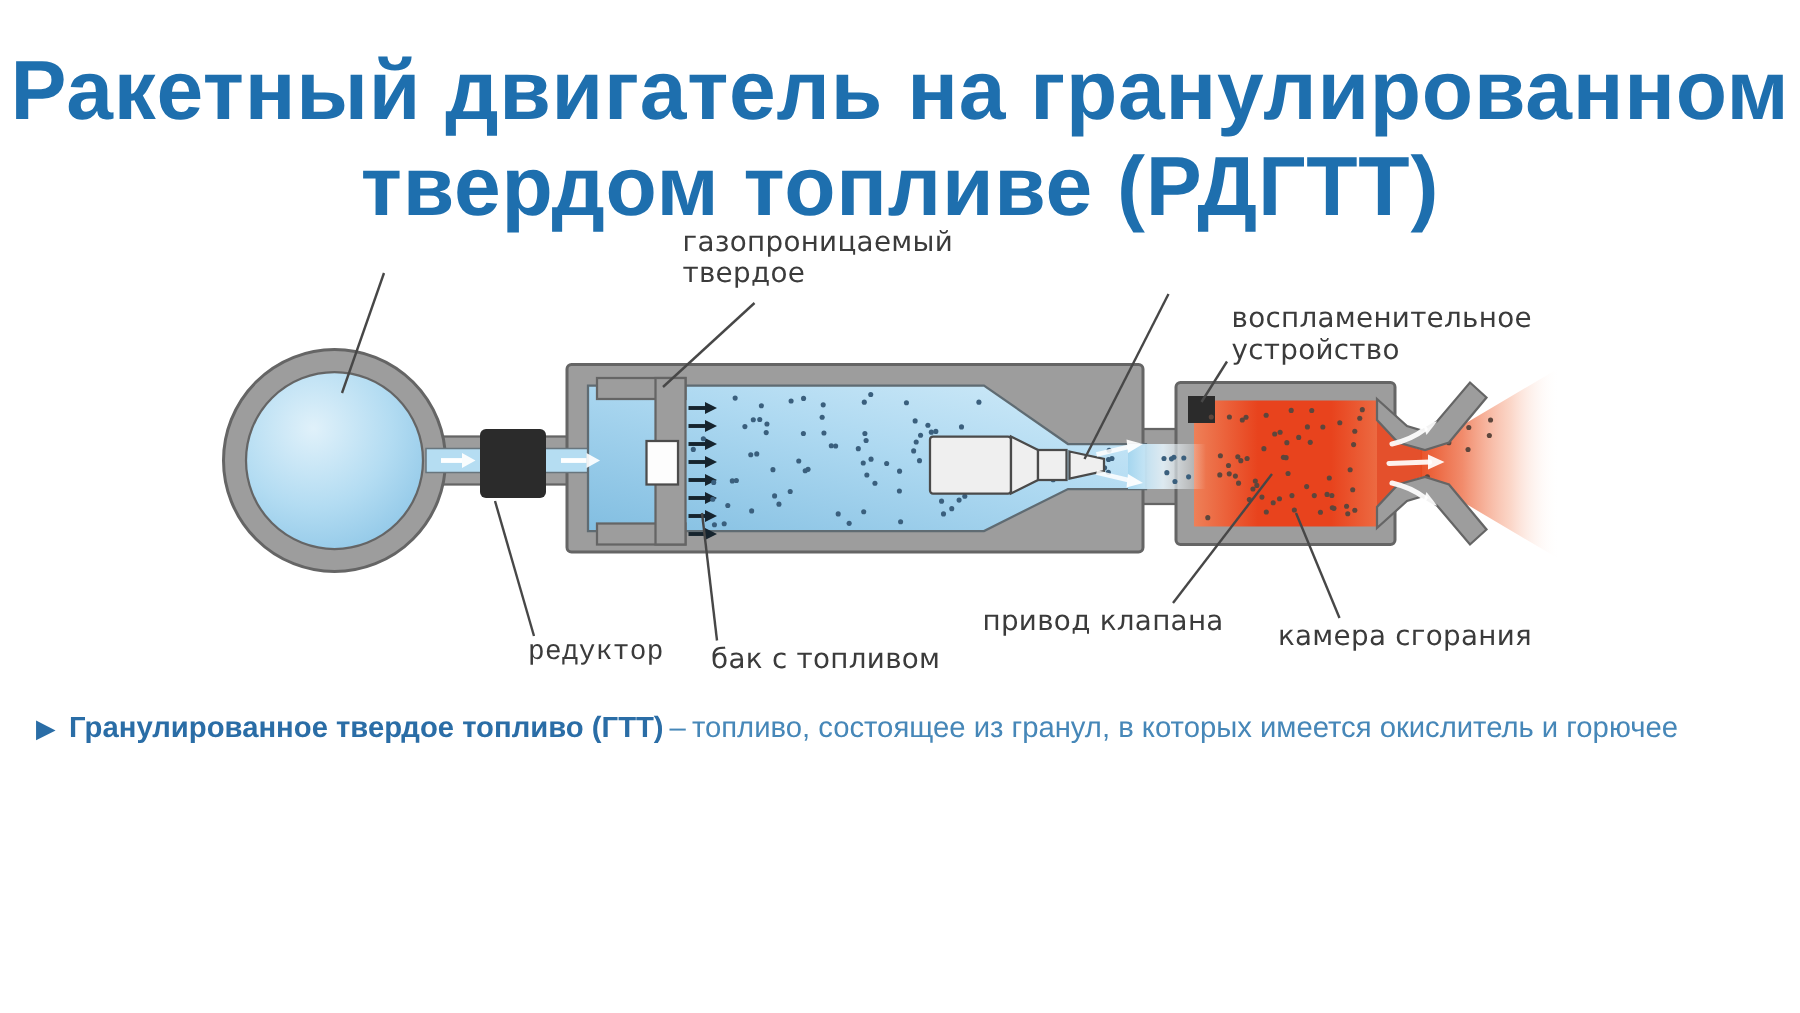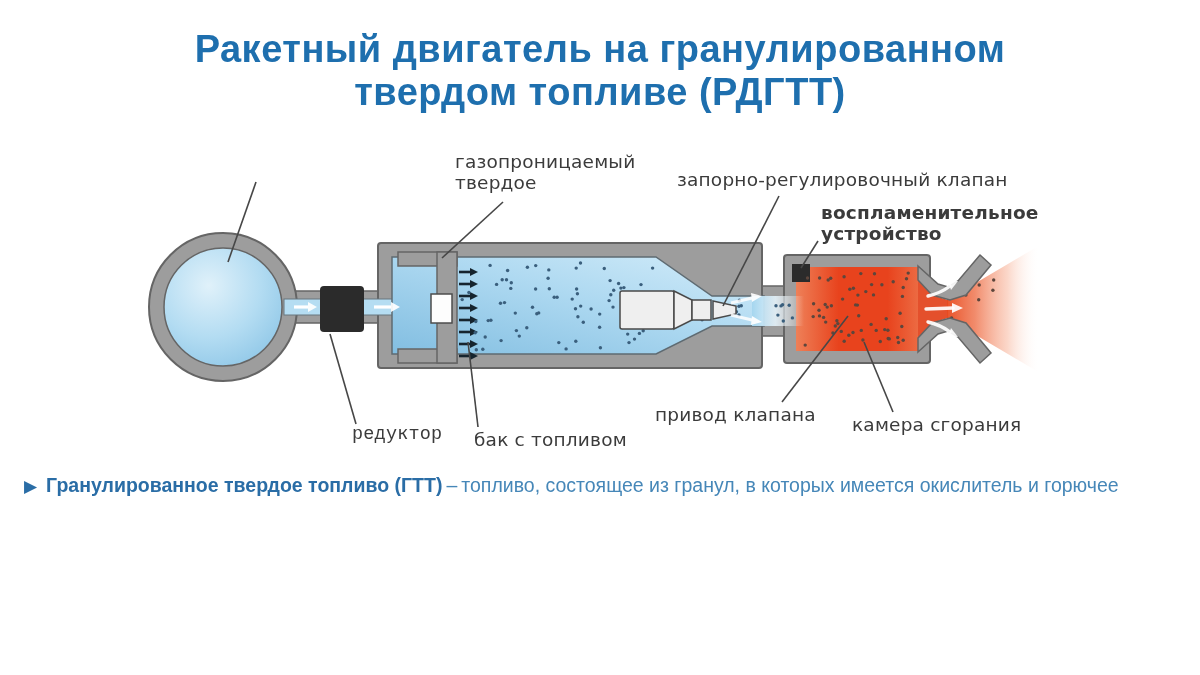--- a/index.html
+++ b/index.html
@@ -3,21 +3,21 @@
 <meta charset="utf-8">
 <style>
   html,body { margin:0; padding:0; background:#e9e9e9; }
   .slide {
     position:relative; width:1200px; height:675px; margin:0 auto;
     background:#ffffff; overflow:hidden;
     font-family:"Liberation Sans", sans-serif;
   }
   .title {
     position:absolute; top:28px; left:0; width:1200px; margin:0;
-    text-align:center; font-weight:700; font-size:38px; line-height:1.14;
+    text-align:center; font-weight:700; font-size:56px; line-height:1.14;
     letter-spacing:0.5px; color:var(--title_blue,#1e6fae);
   }
   .title span { display:block; }
   .diagram { position:absolute; left:0; top:0; width:1200px; height:675px; }
   .diagram svg { position:absolute; left:0; top:0; }
   .lbl {
     position:absolute; font-family:"DejaVu Sans", sans-serif;
     font-size:18.5px; line-height:1.16; letter-spacing:0.2px;
     color:var(--label_gray,#3b3b3b); white-space:nowrap;
   }
@@ -329,22 +329,21 @@
       <line x1="818" y1="241" x2="801" y2="268" class="leader"></line>
       <line x1="330" y1="334" x2="356" y2="424" class="leader"></line>
       <line x1="468" y1="342" x2="478" y2="427" class="leader"></line>
       <line x1="848" y1="316" x2="782" y2="402" class="leader"></line>
       <line x1="864" y1="342" x2="893" y2="412" class="leader"></line>
 
       <rect x="320" y="286" width="44" height="46" rx="4" class="blk"></rect>
     </svg>
 
     <div class="lbl wrap" style="left:455px; top:151px; width:222px;">газопроницаемый твердое</div>
-    <div class="lbl" style="left:677px; top:169px;">запорно-регулировочный клапан</div>
-    <div class="lbl wrap" style="left:821px; top:202px; width:215px;font-weight:bold;">воспламенительное устройство</div>
+    <div class="lbl wrap" style="left:821px; top:202px; width:215px;">воспламенительное устройство</div>
     <div class="lbl" style="left:352px; top:424px;font-family:Liberation Mono, monospace;">редуктор</div>
     <div class="lbl" style="left:655px; top:404px;">привод клапана</div>
     <div class="lbl" style="left:474px; top:429px;">бак с топливом</div>
     <div class="lbl" style="left:852px; top:414px;">камера сгорания</div>
   </div>
 
   <div class="footer">
     <span class="tri">▶</span><span class="term">Гранулированное твердое топливо (ГТТ)</span><span class="sep">–</span><span class="def">топливо, состоящее из гранул, в которых имеется окислитель и горючее</span>
   </div>
 

